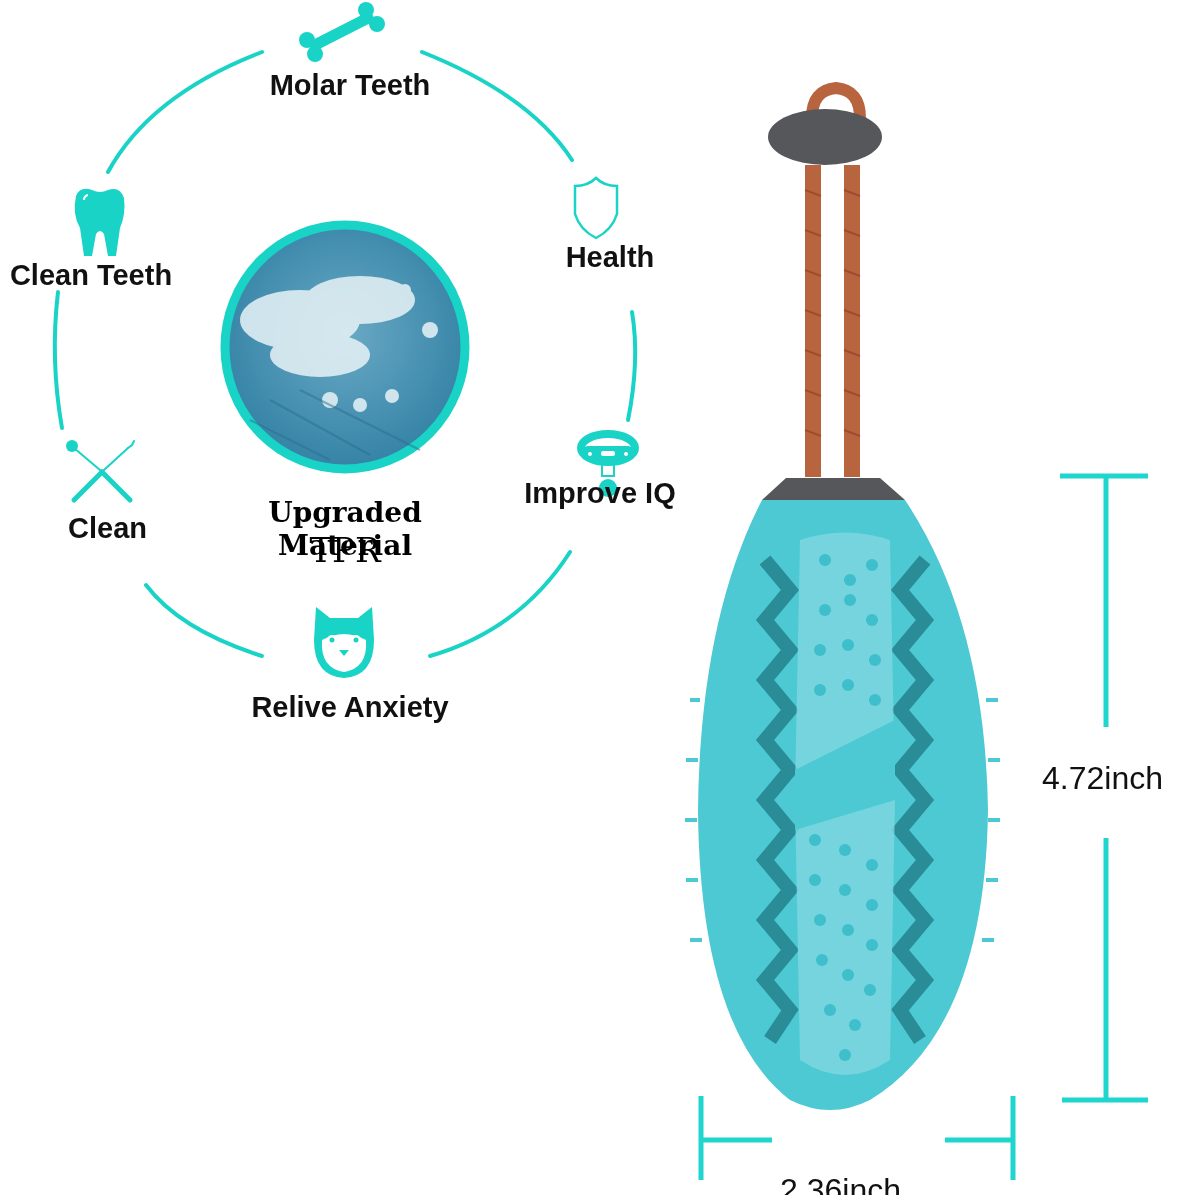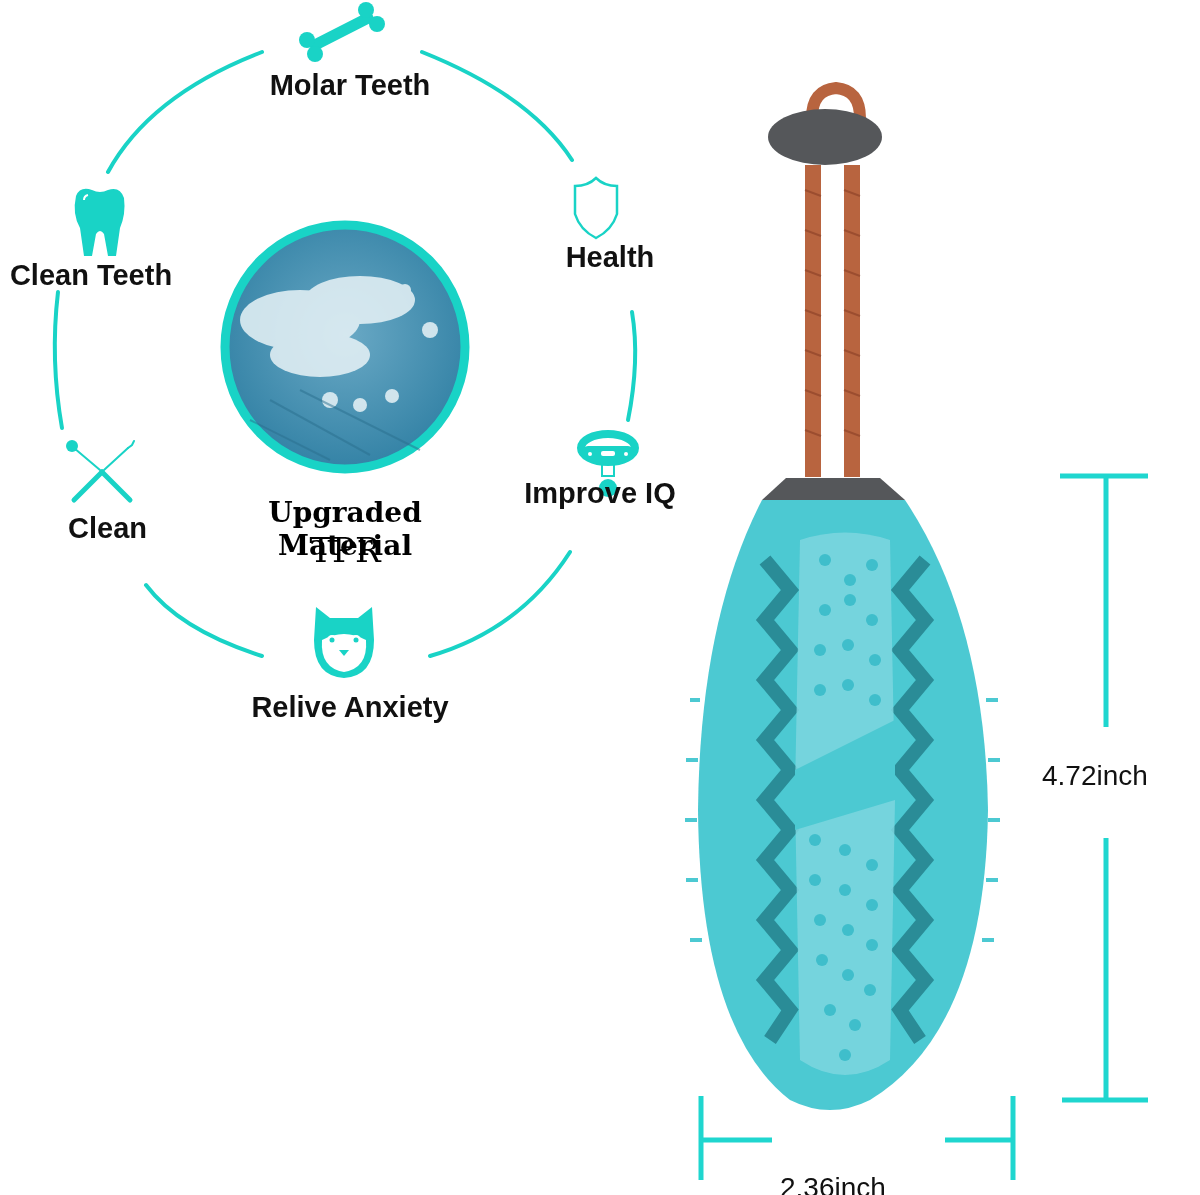--- a/index.html
+++ b/index.html
@@ -1,20 +1,20 @@
 <!DOCTYPE html>
 <html><head>
   <meta charset="utf-8">
   <style>
     html, body { margin: 0; padding: 0; background: #ffffff; }
     body { width: 1200px; height: 1195px; position: relative; overflow: hidden; font-family: "Liberation Sans", sans-serif; }
     .feature-label { position: absolute; color: #111; font-size: 29px; text-align: center; line-height: 34px; white-space: nowrap; font-weight: bold; }
     .material-title { position: absolute; left: 210px; top: 496px; width: 270px; text-align: center; font-family: "DejaVu Serif", serif; font-weight: bold; font-size: 28px; color: #000; }
     .material-name { position: absolute; left: 210px; top: 530px; width: 270px; text-align: center; font-family: "DejaVu Serif", serif; font-weight: normal; font-size: 34px; color: #000; }
-    .dim-label { position: absolute; font-size: 28px; color: #111; white-space: nowrap; }
+    .dim-label { position: absolute; font-size: 32px; color: #111; white-space: nowrap; }
     svg { position: absolute; left: 0; top: 0; }
   </style>
 </head>
 <body>
 
 <svg width="1200" height="1195">
   <g fill="none" stroke="#19d3c6" stroke-width="4" stroke-linecap="round">
 
     <path d="M 262 52 Q 150 95 108 172"></path>
 

